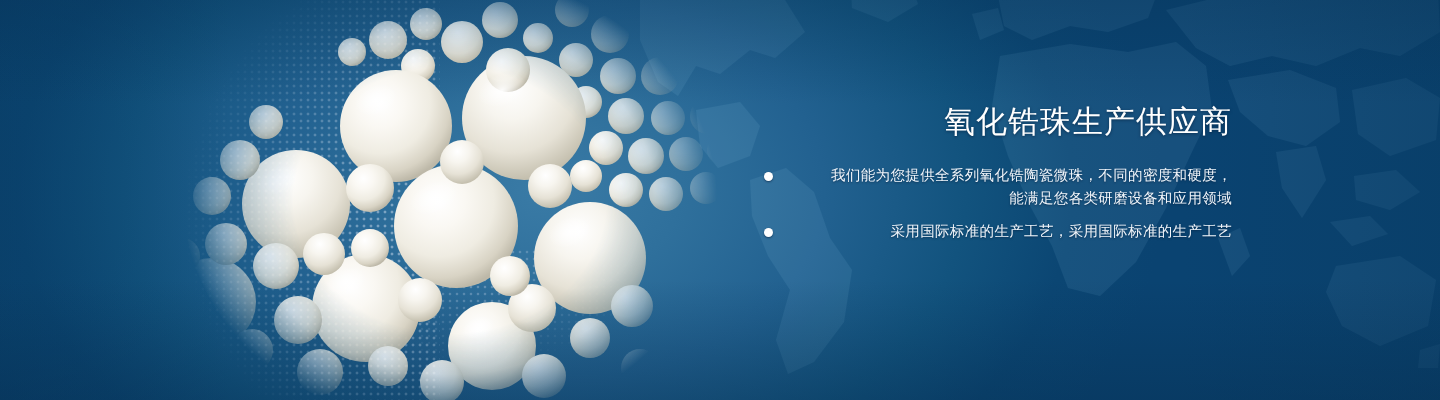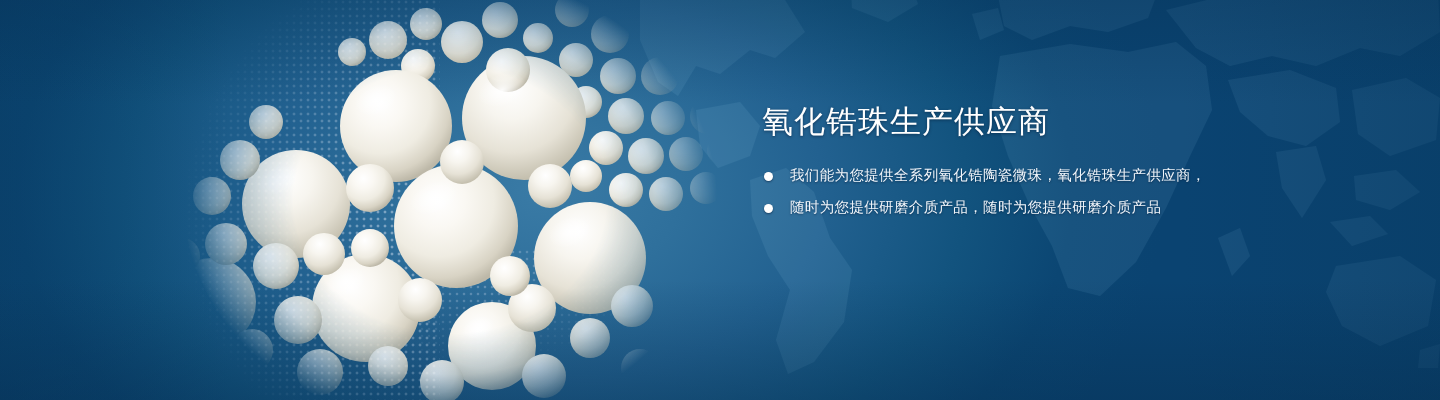--- a/index.html
+++ b/index.html
@@ -94,20 +94,21 @@
       radial-gradient(ellipse 270px 230px at 330px 210px, #000 58%, rgba(0,0,0,.75) 76%, rgba(0,0,0,0) 99%);
   }
   .beads svg { display: block; width: 100%; height: 100%; overflow: visible; }
 
   
   .copy {
     position: absolute;
     left: 762px;
     top: 104px;
     width: 470px;
+    text-align: right;
   }
   .headline {
     color: #ffffff;
     font-size: 31px;
     font-weight: 400;
     line-height: 1.15;
     letter-spacing: 1px;
     margin: 0 0 24px 0;
     text-shadow: 0 1px 3px rgba(0,20,45,.55);
     white-space: nowrap;
@@ -301,22 +302,23 @@
       </g>
     </svg>
   </div>
 
   <div class="copy">
     <h1 class="headline">氧化锆珠生产供应商</h1>
 
     <ul class="bullets">
       <li class="bullet">
         <span class="dot"></span>
-        <span class="bullet-line">我们能为您提供全系列氧化锆陶瓷微珠，氧化锆珠生产供应商，</span>
+        <span class="bullet-line">我们能为您提供全系列氧化锆陶瓷微珠，不同的密度和硬度，</span>
+        <span class="bullet-line">能满足您各类研磨设备和应用领域</span>
       </li>
       <li class="bullet">
         <span class="dot"></span>
-        <span class="bullet-line">随时为您提供研磨介质产品，随时为您提供研磨介质产品</span>
+        <span class="bullet-line">采用国际标准的生产工艺，采用国际标准的生产工艺</span>
       </li>
     </ul>
   </div>
 
 </div>
 
 </body></html>

